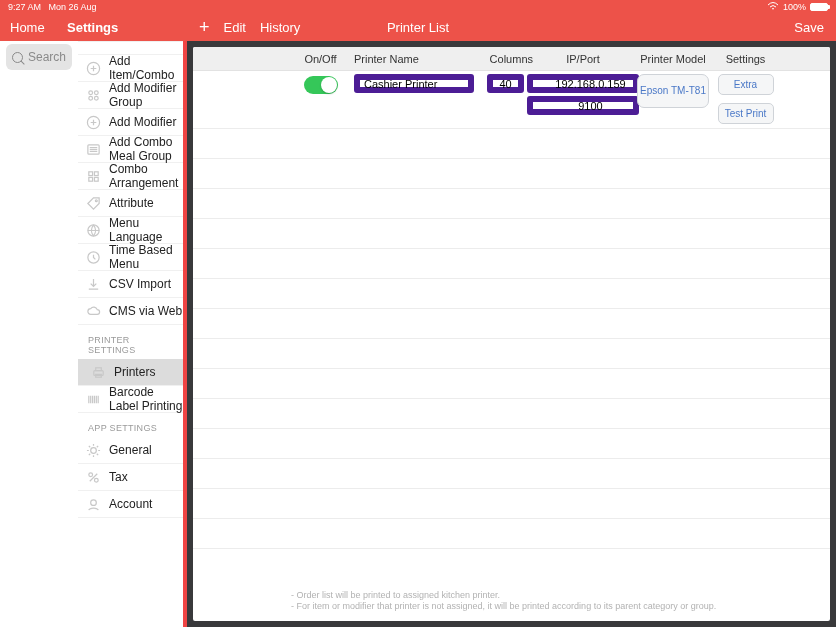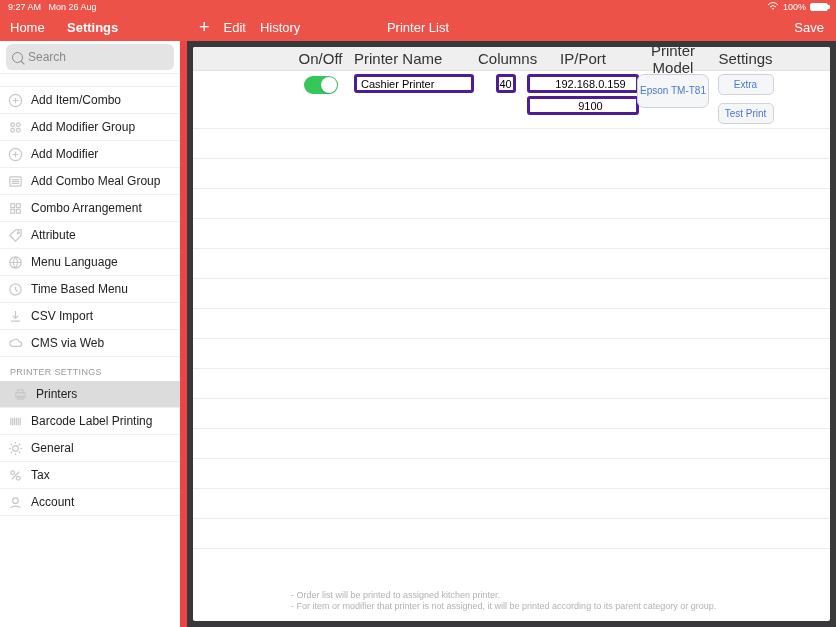--- a/index.html
+++ b/index.html
@@ -17,51 +17,51 @@
   .topnav .left { display:flex; align-items:center; width:187px; }
   .topnav .left .home { padding-left:10px; width:55px; }
   .topnav .left .settings { font-weight:600; margin-left:12px; }
   .topnav .rightctrls { display:flex; align-items:center; gap:14px; padding-left:12px; }
   .topnav .plus-icon { font-size:18px; line-height:18px; font-weight:300; }
   .topnav .title { position:absolute; left:50%; transform:translateX(-50%); font-weight:500; white-space:nowrap; }
   .topnav .save { margin-left:auto; padding-right:12px; }
 
   
   .main { flex:1; display:flex; min-height:0; }
-  .sidebar { width:187px; border-right:7px solid #ef4444; background:#fff; display:flex; flex-direction:column; }
+  .sidebar { width:187px; border-right:4px solid #ef4444; background:#fff; display:flex; }
   .search { height:26px; margin:3px 6px; background:#e4e4e4; border-radius:6px; display:flex; align-items:center; padding:0 6px; color:#8a8a8a; font-size:12px; gap:5px;}
   .mag { width:11px; height:11px; border:1.3px solid #8a8a8a; border-radius:50%; position:relative; }
   .mag::after { content:""; position:absolute; width:5px; height:1.3px; background:#8a8a8a; transform:rotate(45deg); bottom:-2px; right:-3px; }
 
   .menuwrap { flex:1; overflow:hidden; }
   .menuitem { height:27px; display:flex; align-items:center; padding-left:8px; gap:8px; font-size:12px; color:#222; border-bottom:1px solid #f0f0f0; cursor:pointer; }
   .menuitem.active { background:#dcdcdc;padding-left:13px; }
   .menuitem .mi-icon { width:15px; height:15px; flex-shrink:0; display:flex; align-items:center; justify-content:center; }
   .mi-icon svg { stroke:#c8c8c8; fill:none; stroke-width:1.3; }
   .section-hdr { font-size:9px; color:#9a9a9a; padding:10px 10px 4px 10px; letter-spacing:0.3px; }
 
   
   .content { flex:1; background:#39393b; display:flex; position:relative; }
   .content-inner { margin:6px 6px 6px 6px; background:#fff; border-radius:2px; flex:1; display:flex; flex-direction:column; position:relative; overflow:hidden;}
   .tbl { width:100%; }
-  .thead { display:flex; height:24px; background:#efefef; border-bottom:1px solid #e2e2e2; font-size:15px; color:#333; align-items:center; }
+  .thead { display:flex; height:24px; background:#efefef; border-bottom:1px solid #e2e2e2; font-size:11px; color:#333; align-items:center; }
   .col-onoff { width:55px; text-align:center; }
   .col-name  { width:130px; padding-left:6px; }
   .col-cols  { width:55px; text-align:right; }
   .col-ip    { width:100px; text-align:center; }
   .col-model { width:80px; text-align:center; }
   .col-set   { width:65px; text-align:center; }
   .trow { display:flex; align-items:flex-start; border-bottom:1px solid #ececec; min-height:30px; padding-top:3px;}
   .trow.empty { height:30px; }
   .cell { font-size:11px; }
   .toggle { width:34px; height:18px; background:#35c759; border-radius:9px; position:relative; margin:0 auto; }
   .toggle::after { content:""; position:absolute; width:16px; height:16px; background:#fff; border-radius:50%; top:1px; right:1px; box-shadow:0 1px 2px rgba(0,0,0,.2);}
-  .inp { border:3px solid #4c1d95; height:19px; border-radius:3px; font-size:11px; padding:0 4px; background:#fff; display:flex; align-items:center; }
+  .inp { border:6px solid #4c1d95; height:19px; border-radius:3px; font-size:11px; padding:0 4px; background:#fff; display:flex; align-items:center; }
   .inp.name { width:120px; }
-  .inp.cols { width:20px; justify-content:center; }
+  .inp.cols { width:37px; justify-content:center; }
   .inp.ip   { width:112px; justify-content:center;padding-left:19px; }
   .ipstack { display:flex; flex-direction:column; gap:3px; align-items:center; }
   .btn-outline { border:1px solid #cfd3d8; color:#4a78c7; border-radius:5px; font-size:10px; padding:4px 6px; background:#f5f6f7; display:inline-block; cursor:pointer; text-align:center;}
   .btn-outline.model { width:72px; height:34px; line-height:26px; padding:0; display:flex; align-items:center; justify-content:center;border-radius:7px;}
   .btn-outline.small { width:56px; }
   .setstack { display:flex; flex-direction:column; gap:8px; align-items:center;justify-content:space-between; }
 
   .footer-note { position:absolute; bottom:8px; left:98px; right:10px; font-size:9px; color:#b2b2b2; line-height:1.3; }
   .footer-note p::before { content:"- "; }
 </style>
@@ -214,20 +214,21 @@
       </div>
       <div class="menuitem">
         <span class="mi-icon">
             <svg viewBox="0 0 16 16">
               <path d="M3 4v8M5 4v8M7 4v8M9 4v8M11 4v8M13 4v8"></path>
             </svg>
           </span>
         <span>Barcode Label Printing</span>
       </div>
 
+      <div class="section-hdr">APP SETTINGS</div>
 
       <div class="menuitem">
         <span class="mi-icon">
             <svg viewBox="0 0 16 16">
               <circle cx="8" cy="8" r="3"></circle>
               <path d="M8 1v2M8 13v2M1 8h2M13 8h2M3 3l1.5 1.5M11.5 11.5L13 13M13 3l-1.5 1.5M4.5 11.5L3 13"></path>
             </svg>
           </span>
         <span>General</span>
       </div>

